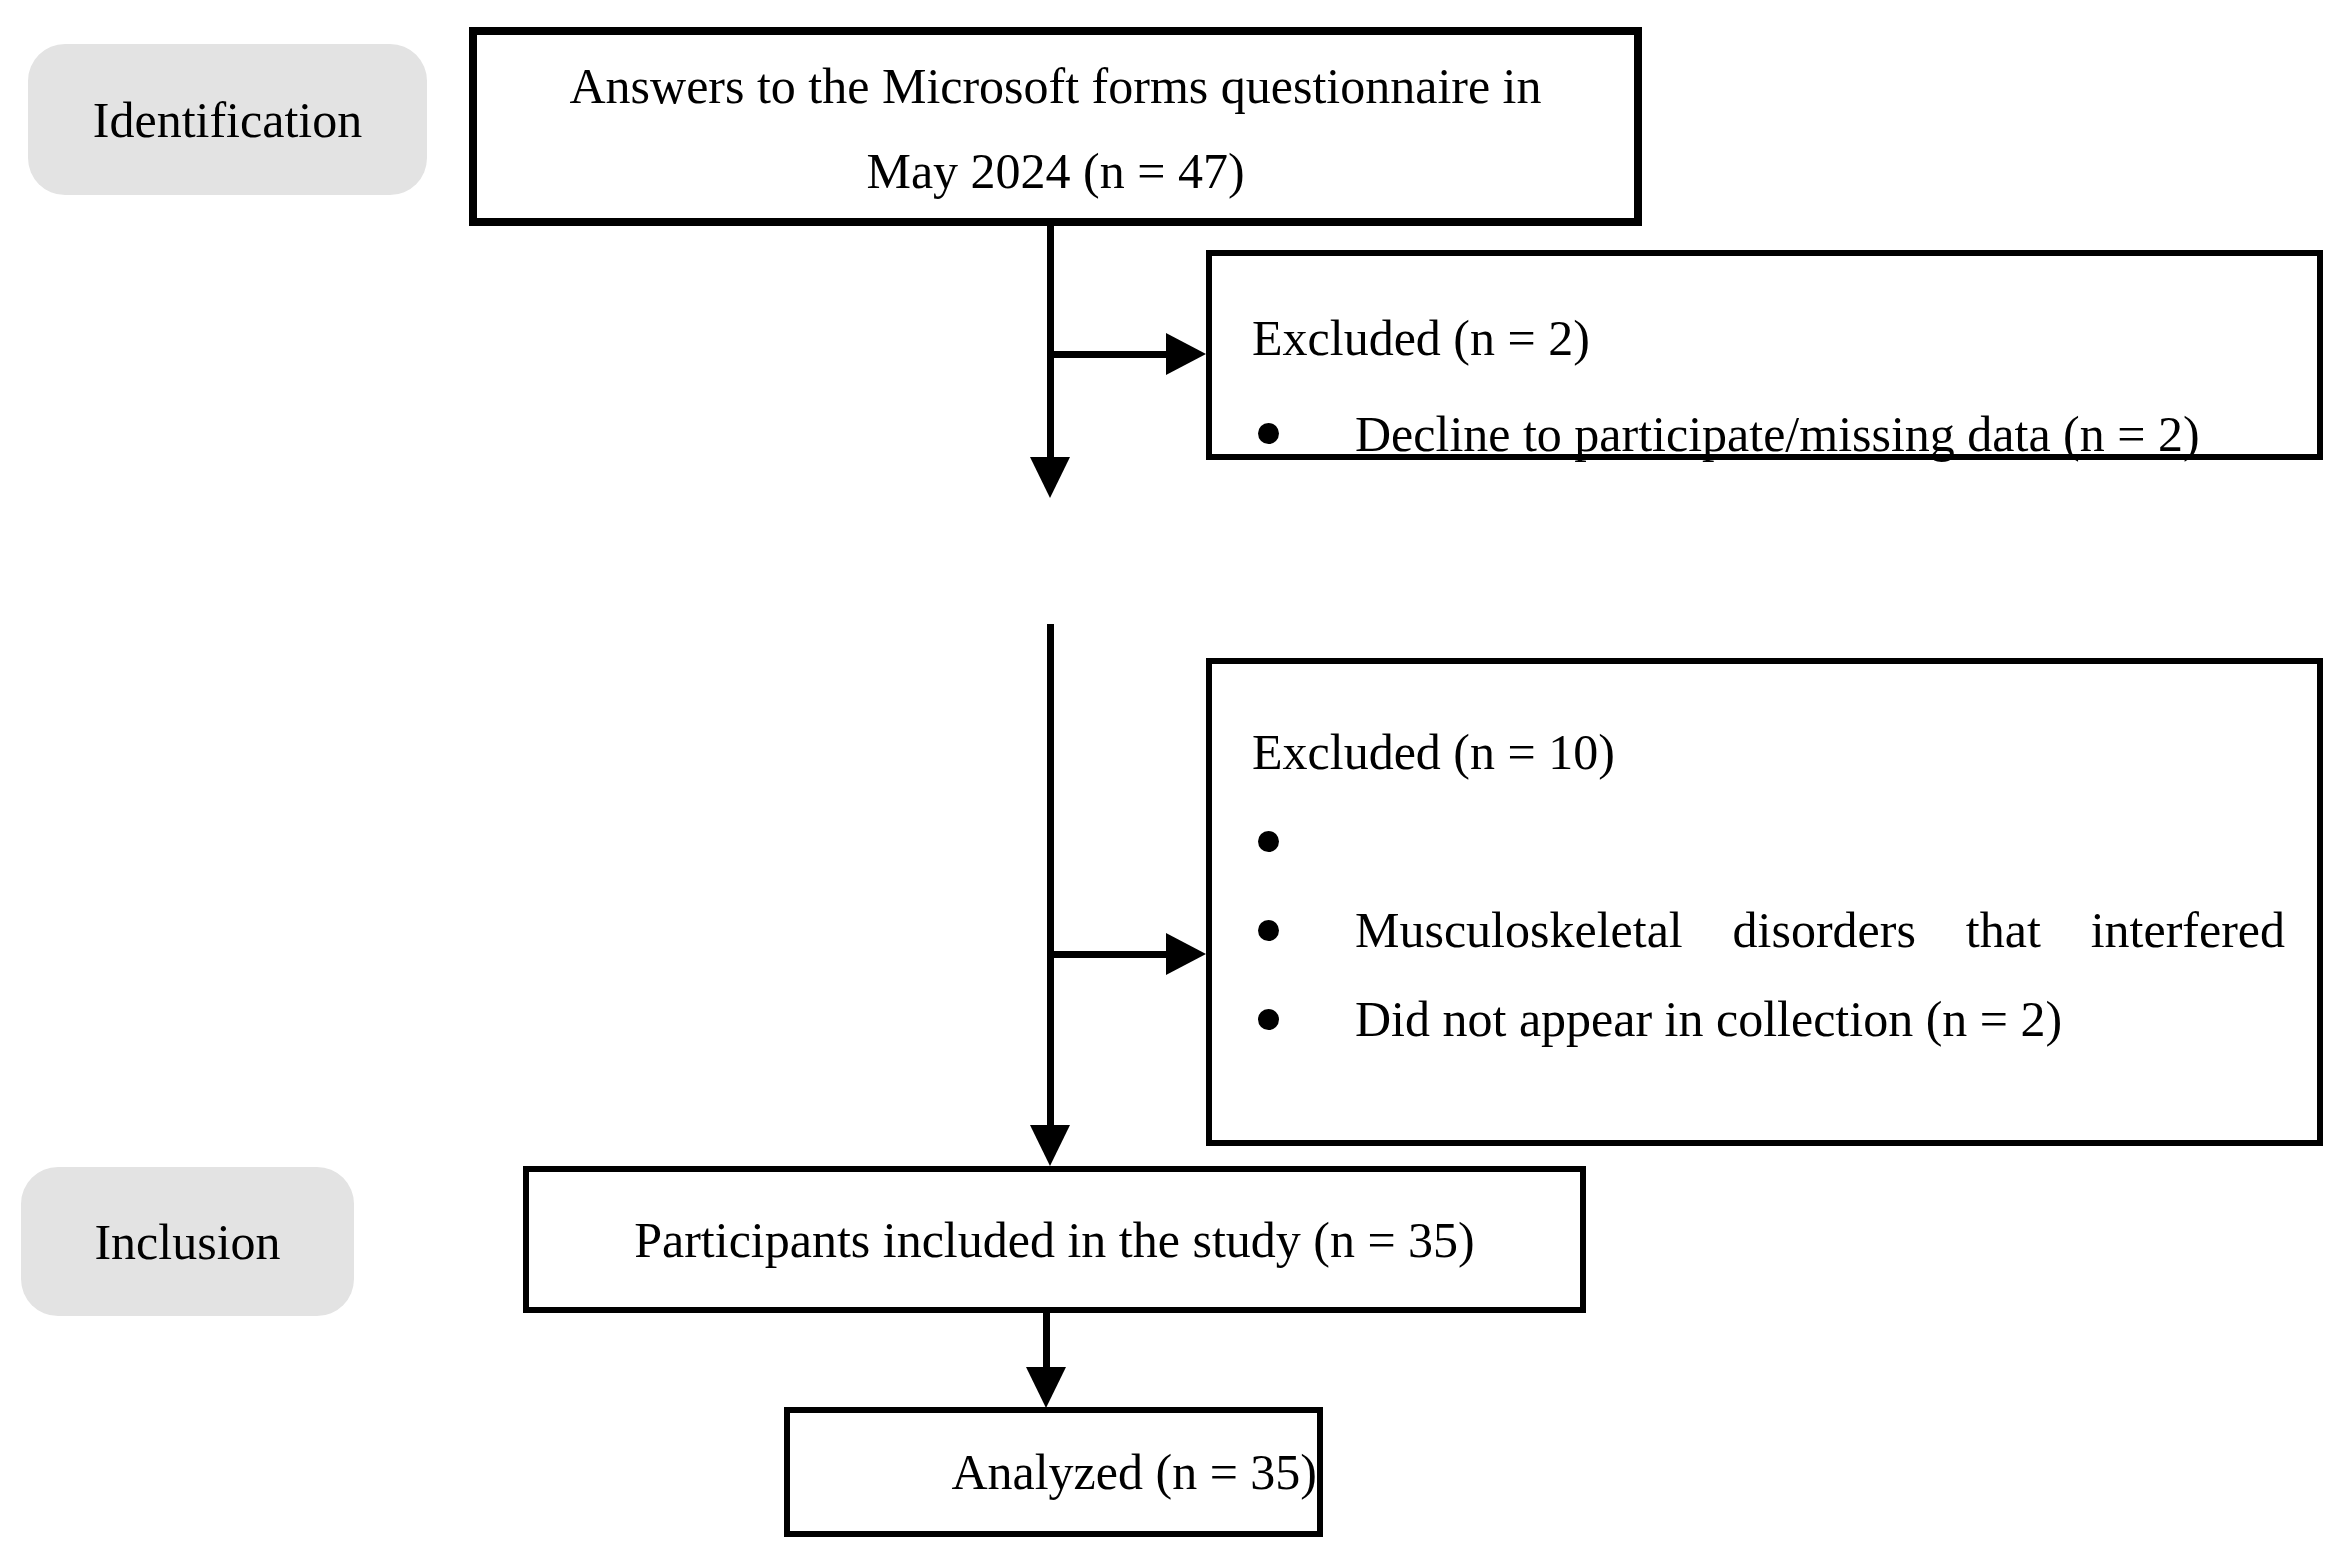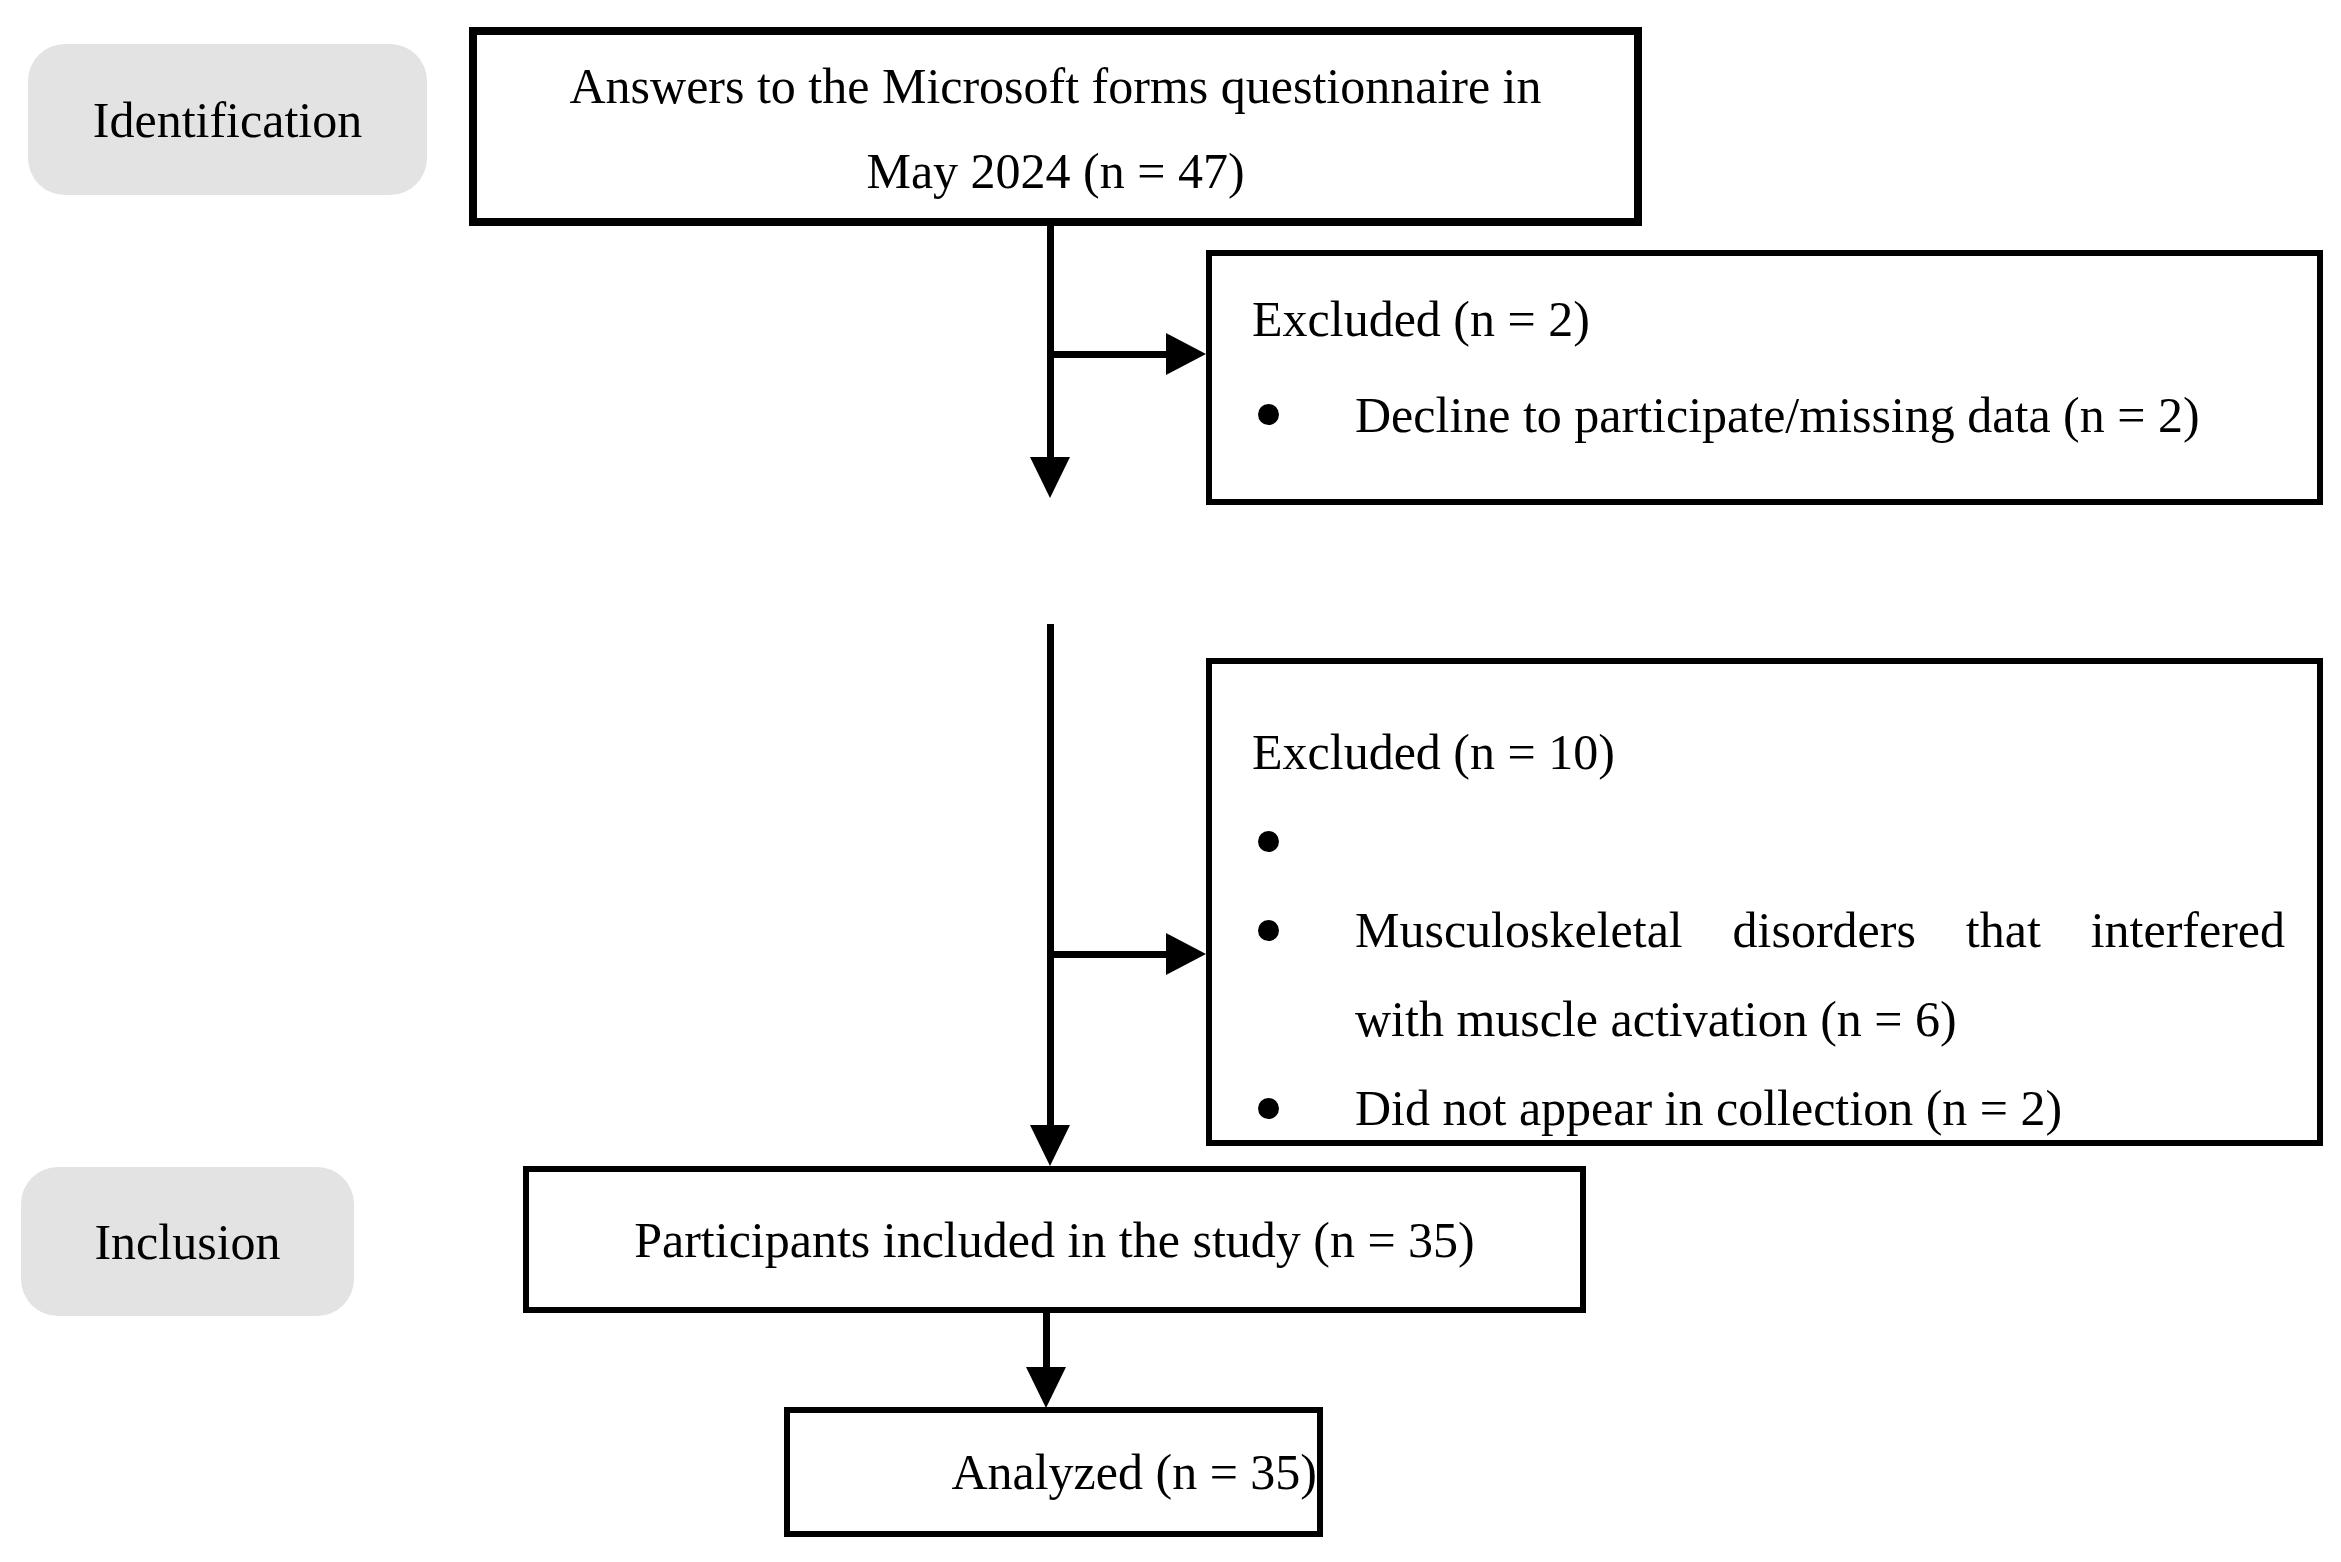--- a/index.html
+++ b/index.html
@@ -44,21 +44,21 @@
     display: flex;
     flex-direction: column;
     align-items: center;
     justify-content: center;
     text-align: center;
   }
 
   #box-source { left: 469px; top: 26.6px; width: 1173px; height: 199px; border-width: 8px; padding-top: 6.6px; }
   #box-source .src-line { height: 85px; line-height: 85px; white-space: nowrap; }
 
-  #box-excluded-1 { left: 1206px; top: 250px; width: 1117px; height: 255px; padding-top: 15px; }
+  #box-excluded-1 { left: 1206px; top: 250px; width: 1117px; height: 210px; padding-top: 34px; }
   #box-eligibility { left: 565px; top: 497px; width: 1052px; height: 130px; }
   #box-excluded-2 { left: 1206px; top: 658px; width: 1117px; height: 488px; padding-top: 44px; }
   #box-included  { left: 523px;  top: 1166px; width: 1063px; height: 147px; }
   #box-analyzed  { left: 784px; top: 1407px; width: 539px;  height: 130px; align-items: flex-end; }
 
   
   .exc-title {
     padding-left: 40px;
     white-space: nowrap;
   }
@@ -155,21 +155,20 @@
     <div class="exc-title row-134">Excluded (n = 10)</div>
 
     <div class="bullet-row row-134">
       <span class="dot"></span>
     </div>
 
     <div class="bullet-row row-134">
       <span class="dot"></span>
       <span class="justified-line">Musculoskeletal disorders that interfered</span>
     </div>
-    <div class="cont-line row-134">with muscle activation (n = 6)</div>
 
     <div class="bullet-row row-134">
       <span class="dot"></span>
       <span>Did not appear in collection (n = 2)</span>
     </div>
   </div>
 
   <div class="flow-box centered" id="box-included">
     <div>Participants included in the study (n = 35)</div>
   </div>

